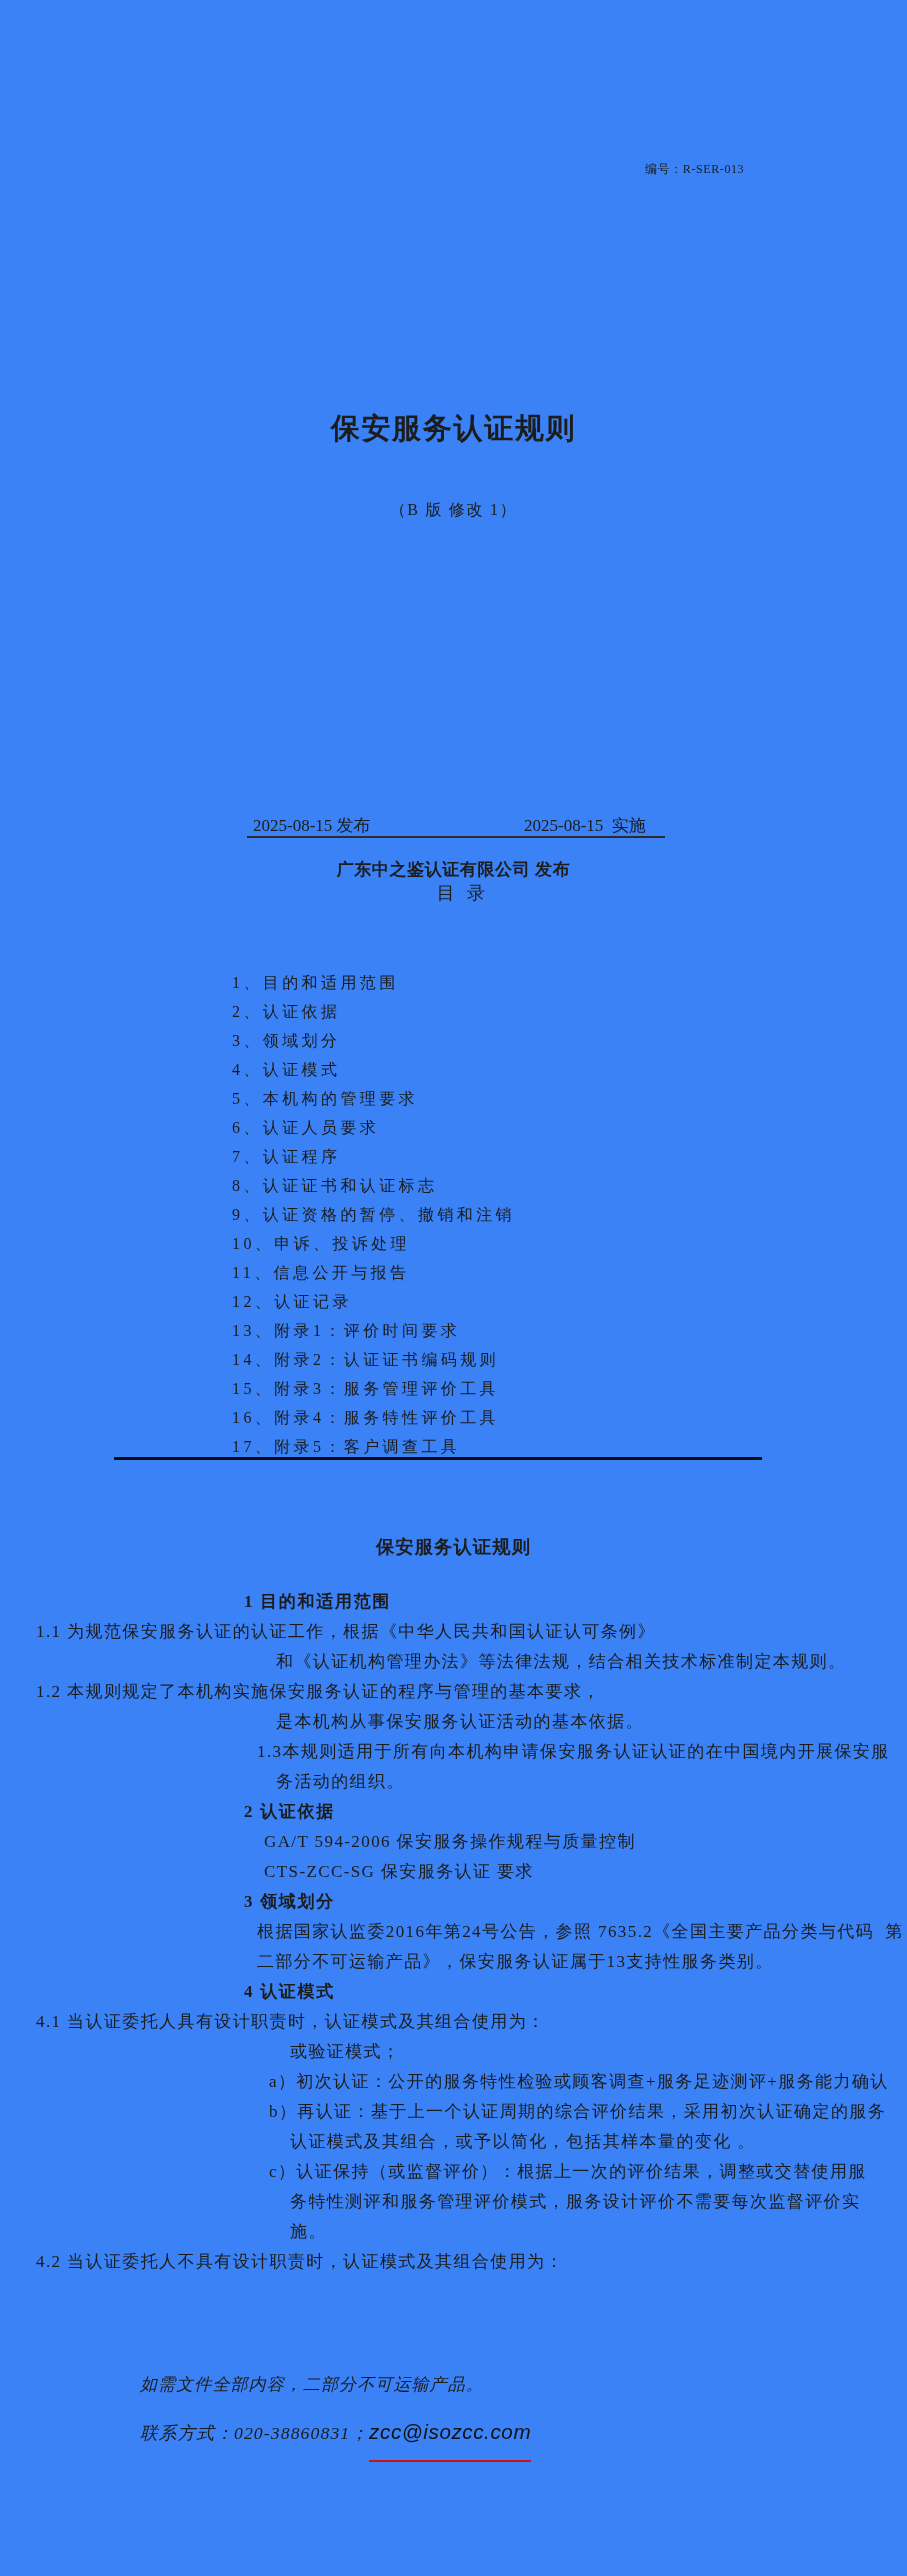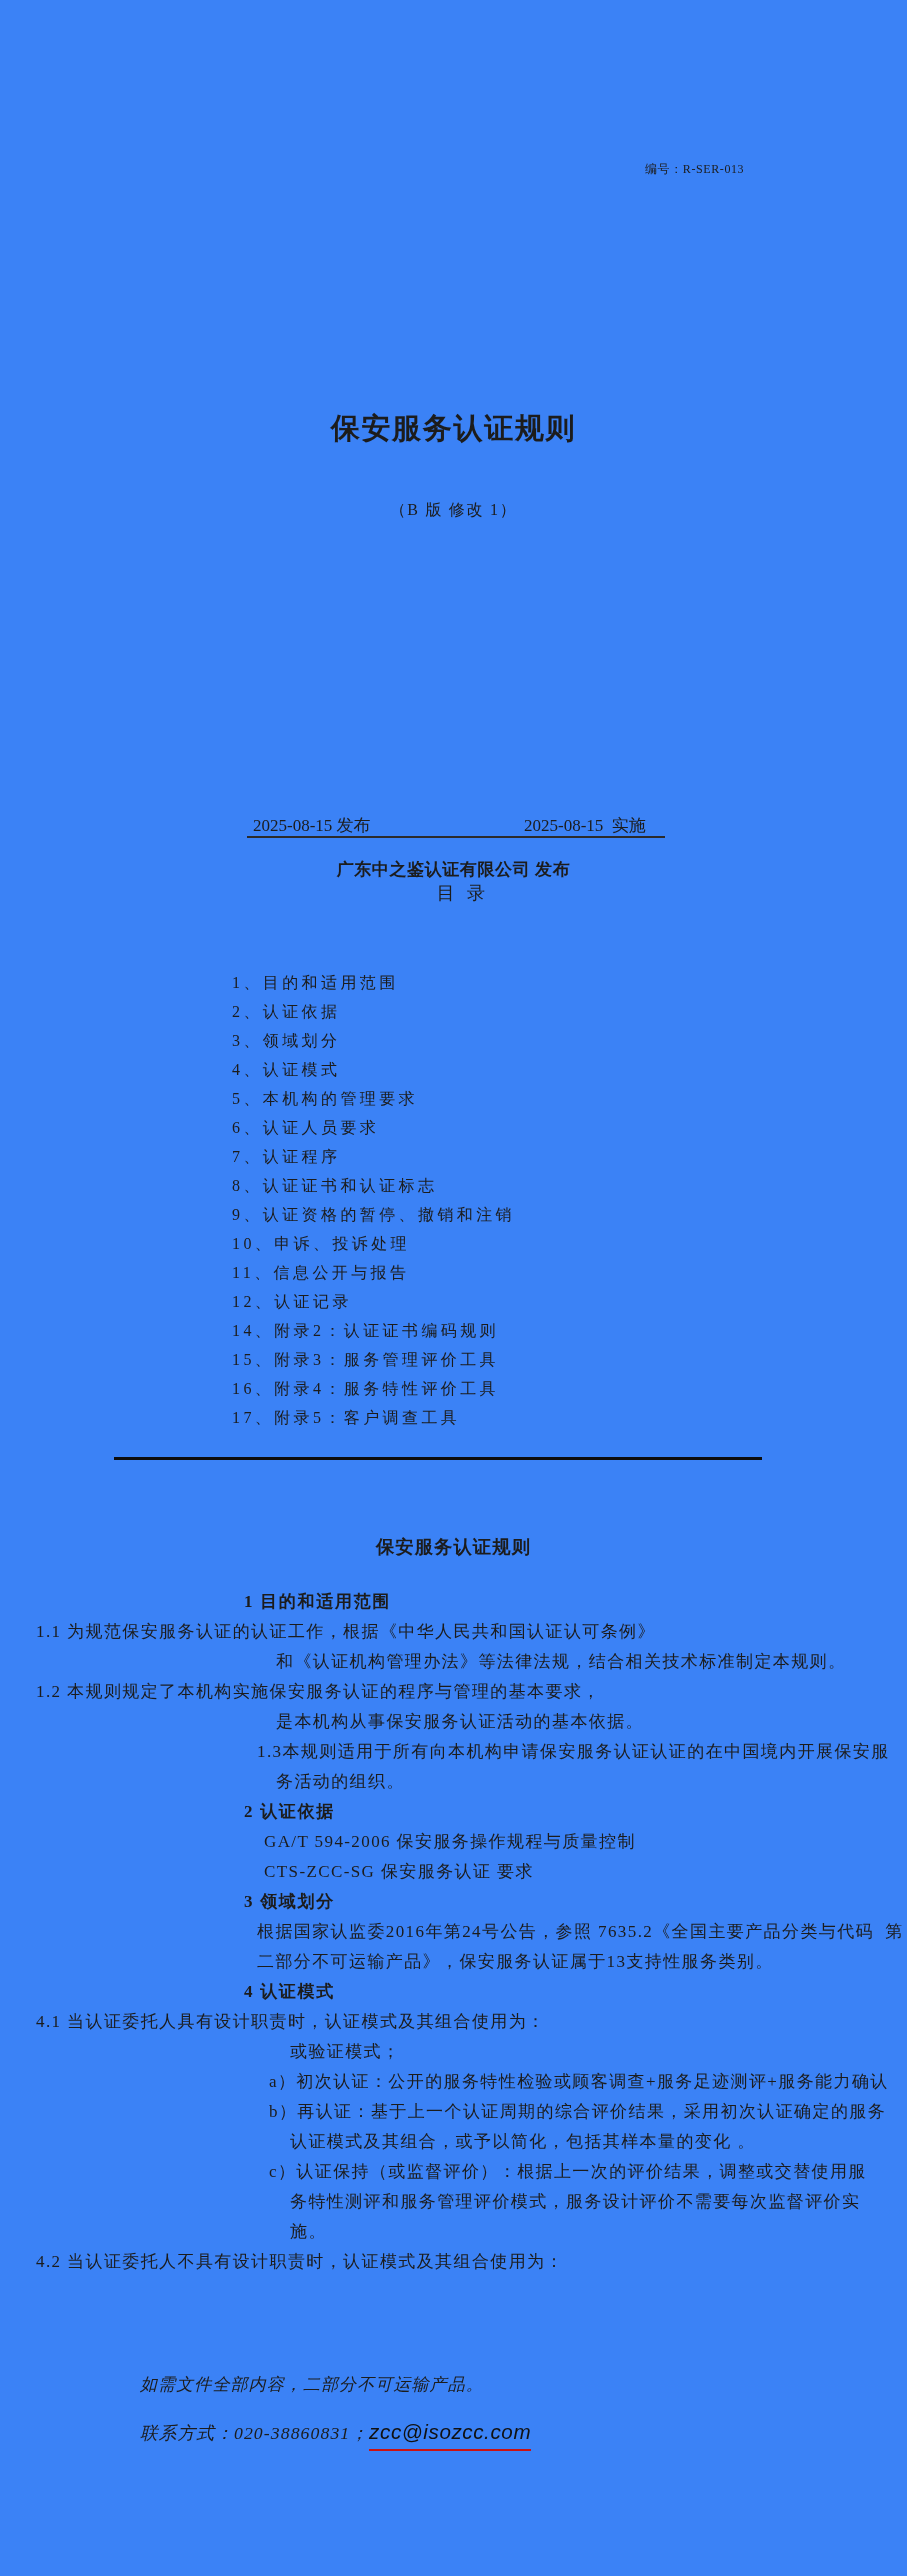--- a/index.html
+++ b/index.html
@@ -82,21 +82,21 @@
     font-size:17px; font-style:italic; letter-spacing:1.1px; white-space:pre;
   }
   .footer-contact{
     position:absolute; top:2420px; left:140px;
     font-size:17.7px; font-style:italic; letter-spacing:1.1px; white-space:pre;
   }
   .footer-email{
     font-family:"Liberation Sans","DejaVu Sans",sans-serif;
     font-style:italic; font-size:20.6px; letter-spacing:0.6px;
     color:#111111; text-decoration:none;
-    border-bottom:2.3px solid #cc1111; padding-bottom:6px;
+    border-bottom:2.3px solid #cc1111; padding-bottom:17px;
   }
 </style>
 </head>
 <body>
 
 <div class="page">
 
   <div class="doc-number">编号：R-SER-013</div>
 
   <div class="cover-title">保安服务认证规则</div>
@@ -115,20 +115,21 @@
     <div class="toc-item">3、领域划分</div>
     <div class="toc-item">4、认证模式</div>
     <div class="toc-item">5、本机构的管理要求</div>
     <div class="toc-item">6、认证人员要求</div>
     <div class="toc-item">7、认证程序</div>
     <div class="toc-item">8、认证证书和认证标志</div>
     <div class="toc-item">9、认证资格的暂停、撤销和注销</div>
     <div class="toc-item">10、申诉、投诉处理</div>
     <div class="toc-item">11、信息公开与报告</div>
     <div class="toc-item">12、认证记录</div>
+    <div class="toc-item">13、附录1：评价时间要求</div>
     <div class="toc-item">14、附录2：认证证书编码规则</div>
     <div class="toc-item">15、附录3：服务管理评价工具</div>
     <div class="toc-item">16、附录4：服务特性评价工具</div>
     <div class="toc-item">17、附录5：客户调查工具</div>
   </div>
 
   <div class="section-divider"></div>
 
   <div class="section-title">保安服务认证规则</div>
 

